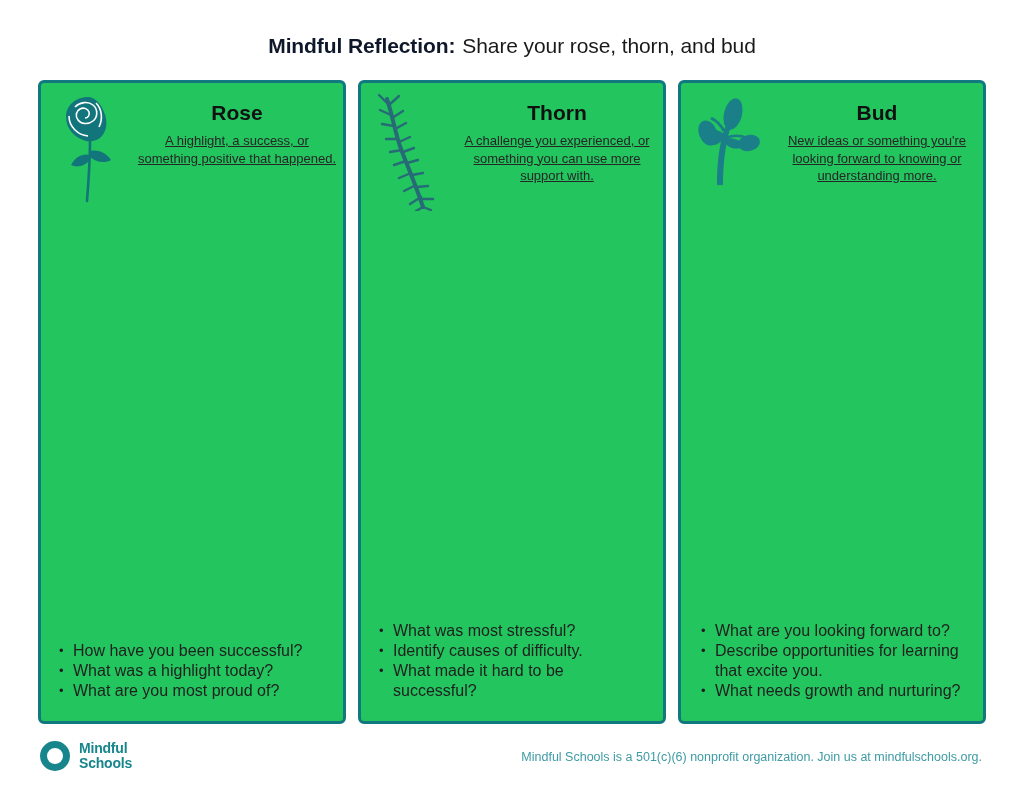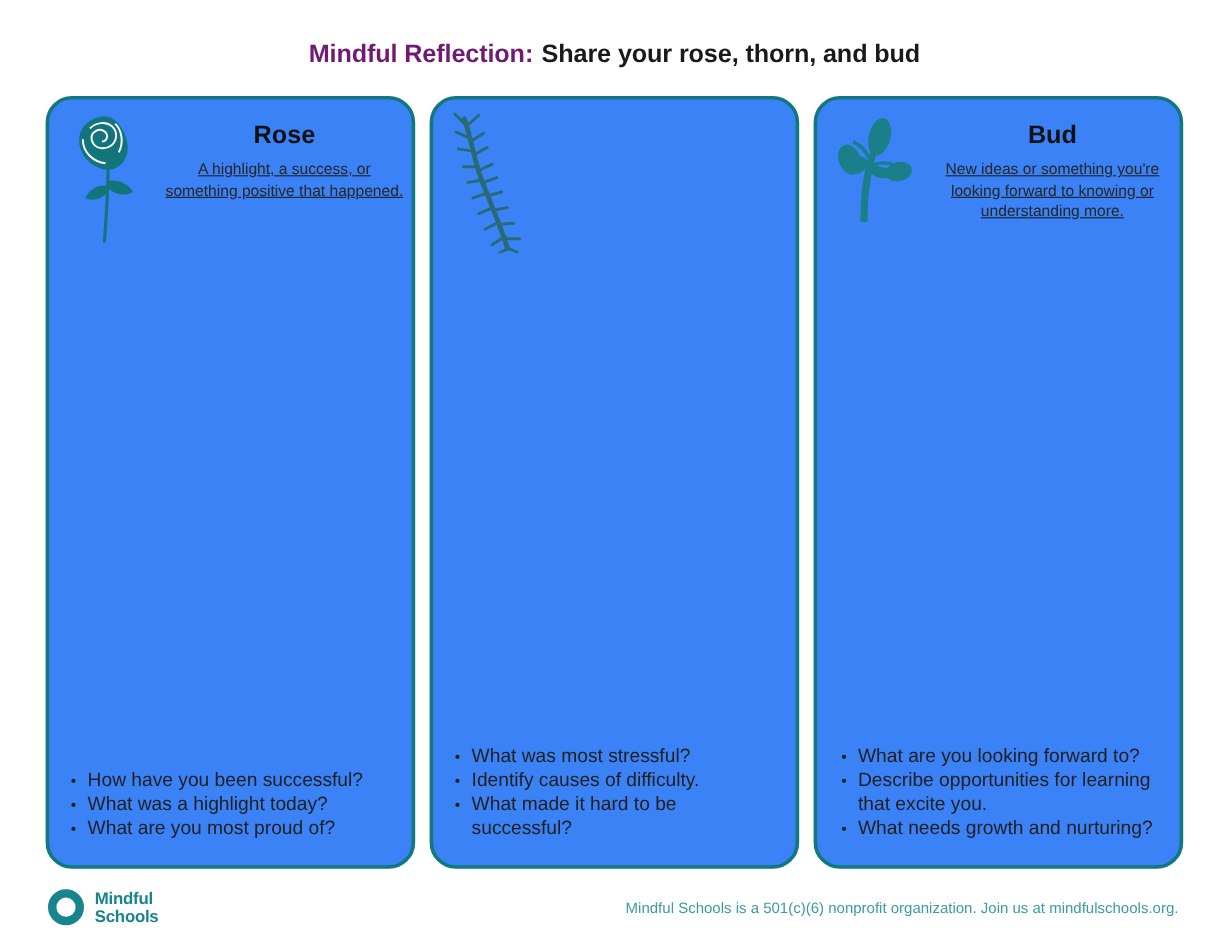--- a/index.html
+++ b/index.html
@@ -27,26 +27,26 @@
     position: absolute;
     top: 34px;
     left: 0;
     width: 1024px;
     text-align: center;
     white-space: nowrap;
   }
   .title-strong {
     font-size: 21px;
     font-weight: bold;
-    color: #701a75;
+    color: #0f172a;
     letter-spacing: -0.1px;
   }
   .title-light {
     font-size: 21px;
-    font-weight: bold;
+    font-weight: normal;
     color: #1a1a1a;
     letter-spacing: -0.1px;
     margin-left: 7px;
   }
 
   
   .cards {
     position: absolute;
     top: 80px;
     left: 38px;
@@ -54,22 +54,22 @@
     height: 644px;
     display: flex;
     justify-content: space-between;
   }
   .card {
     position: relative;
     width: 308px;
     height: 644px;
     box-sizing: border-box;
     border: 3px solid #11787F;
-    border-radius: 22px;
-    background: #3b82f6;
+    border-radius: 6px;
+    background: #22c55e;
   }
 
   .card-head {
     position: relative;
     height: 130px;
   }
 
   .card-icon {
     position: absolute;
     left: 14px;
@@ -232,20 +232,24 @@
                 <path d="M37 84 L48 82"></path>
               <path d="M41 94 L29 100"></path>
                 <path d="M42 96 L53 95"></path>
               <path d="M46 106 L35 113"></path>
                 <path d="M47 108 L58 108"></path>
               <path d="M48 116 L41 120"></path>
                 <path d="M48 116 L56 119"></path>
             </g>
           </svg>
         </div>
+        <div class="card-text">
+          <div class="card-title">Thorn</div>
+          <div class="card-desc">A challenge you experienced, or something you can use more support with.</div>
+        </div>
       </div>
       <ul class="prompts">
         <li>What was most stressful?</li>
         <li>Identify causes of difficulty.</li>
         <li>What made it hard to be successful?</li>
       </ul>
     </div>
 
     <div class="card card-bud">
       <div class="card-head">

